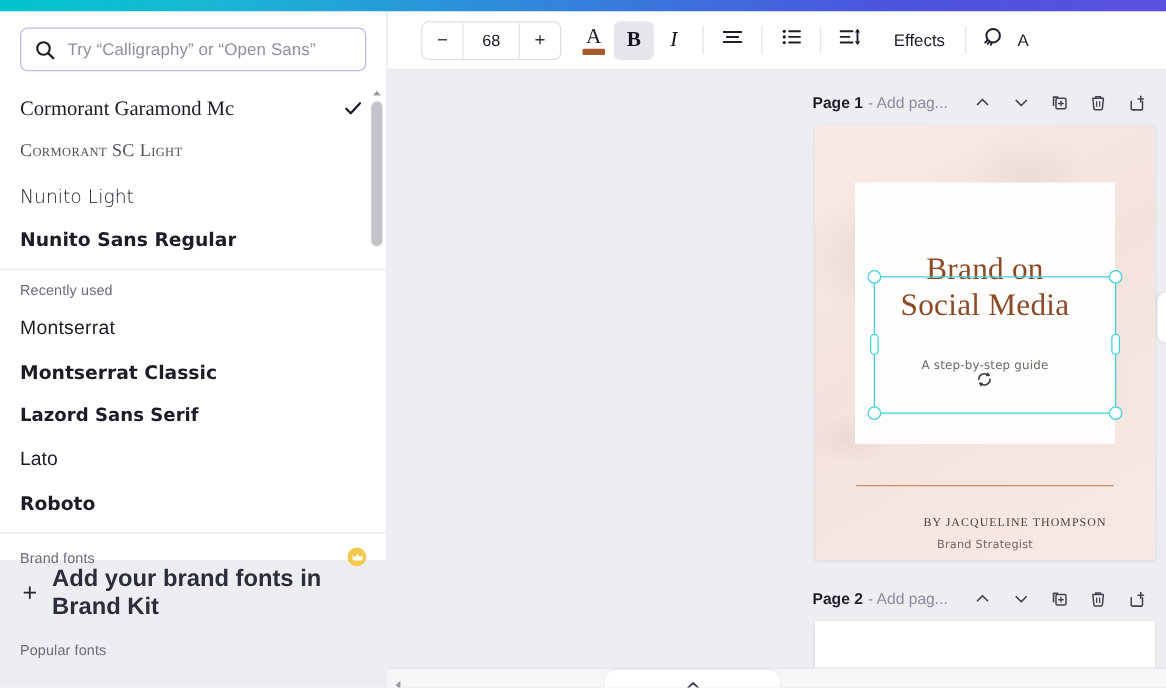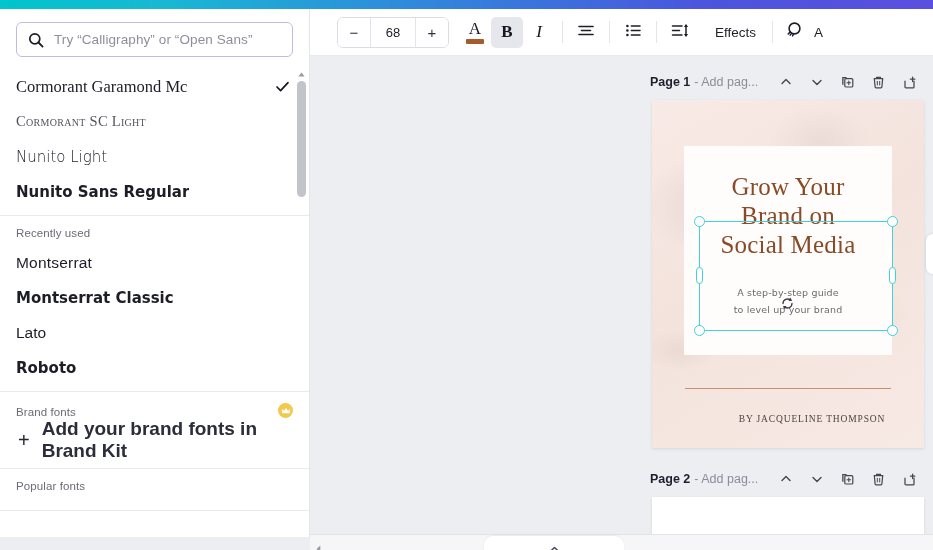--- a/index.html
+++ b/index.html
@@ -12,21 +12,21 @@
 
   
   .topbar {
     position: absolute; left: 0; top: 0; width: 933px; height: 9px;
     background: linear-gradient(90deg, #00c4cc 0%, #19b7d4 18%, #2e8ddb 42%, #4b55de 75%, #5a4fe0 100%);
     z-index: 40;
   }
 
   
   .sidebar {
-    position: absolute; left: 0; top: 9px; width: 310px; height: 528px;
+    position: absolute; left: 0; top: 9px; width: 310px; height: 439px;
     background: #ffffff; border-right: 1px solid #e4e6ec; z-index: 30;
   }
   .search-wrap { padding: 13px 16px 12px 16px; }
   .search-box {
     display: flex; align-items: center; gap: 10px;
     height: 35px; border: 1.4px solid #c5b8e8; border-radius: 6px;
     padding: 0 11px; background: #fff;
   }
   .search-box .sicon { flex: 0 0 auto; display: flex; align-items: center; }
   .search-input {
@@ -256,20 +256,23 @@
 
       <div class="sec-head">
         <span class="label">Recently used</span>
       </div>
 
       <div class="font-row">
         <span class="font-name f-montserrat">Montserrat</span>
       </div>
       <div class="font-row">
         <span class="font-name f-montserrat-classic">Montserrat Classic</span>
+      </div>
+      <div class="font-row">
+        <span class="font-name f-lazord">Lazord Sans Serif</span>
       </div>
       <div class="font-row">
         <span class="font-name f-lato">Lato</span>
       </div>
       <div class="font-row">
         <span class="font-name f-roboto">Roboto</span>
       </div>
 
       <div class="divider"></div>
 
@@ -438,30 +441,29 @@
           </svg>
         </span>
       </span>
     </div>
 
     <div class="design-page" style="left:342px; top:44px; width:272px; height:348px;">
       <div class="marble"></div>
 
       <div class="white-card" style="left:32px; top:46px; width:208px; height:209px;"></div>
 
-      <div class="hero-title" style="top:72px;">Grow Your</div>
       <div class="hero-title" style="top:101px;">Brand on</div>
       <div class="hero-title" style="top:130px;">Social Media</div>
 
       <div class="hero-sub" style="top:185px;">A step-by-step guide</div>
-      <div class="hero-sub" style="top:202px;">to level up your brand</div>
 
       <div class="rule" style="left:33px; top:288px; width:206px;"></div>
 
       <div class="byline" style="top:314px;margin-left:24px;">BY JACQUELINE THOMPSON</div>
+      <div class="role" style="top:331px;">Brand Strategist</div>
 
       <div class="sel-frame" style="left:47px; top:121px; width:194px; height:110px;"></div>
       <div class="h-c" style="left:42px; top:116px;"></div>
       <div class="h-c" style="left:235px; top:116px;"></div>
       <div class="h-c" style="left:42px; top:225px;"></div>
       <div class="h-c" style="left:235px; top:225px;"></div>
       <div class="h-s" style="left:44px; top:167px;"></div>
       <div class="h-s" style="left:237px; top:167px;"></div>
 
       <span class="rot-cursor" style="left:128px; top:196px;">

